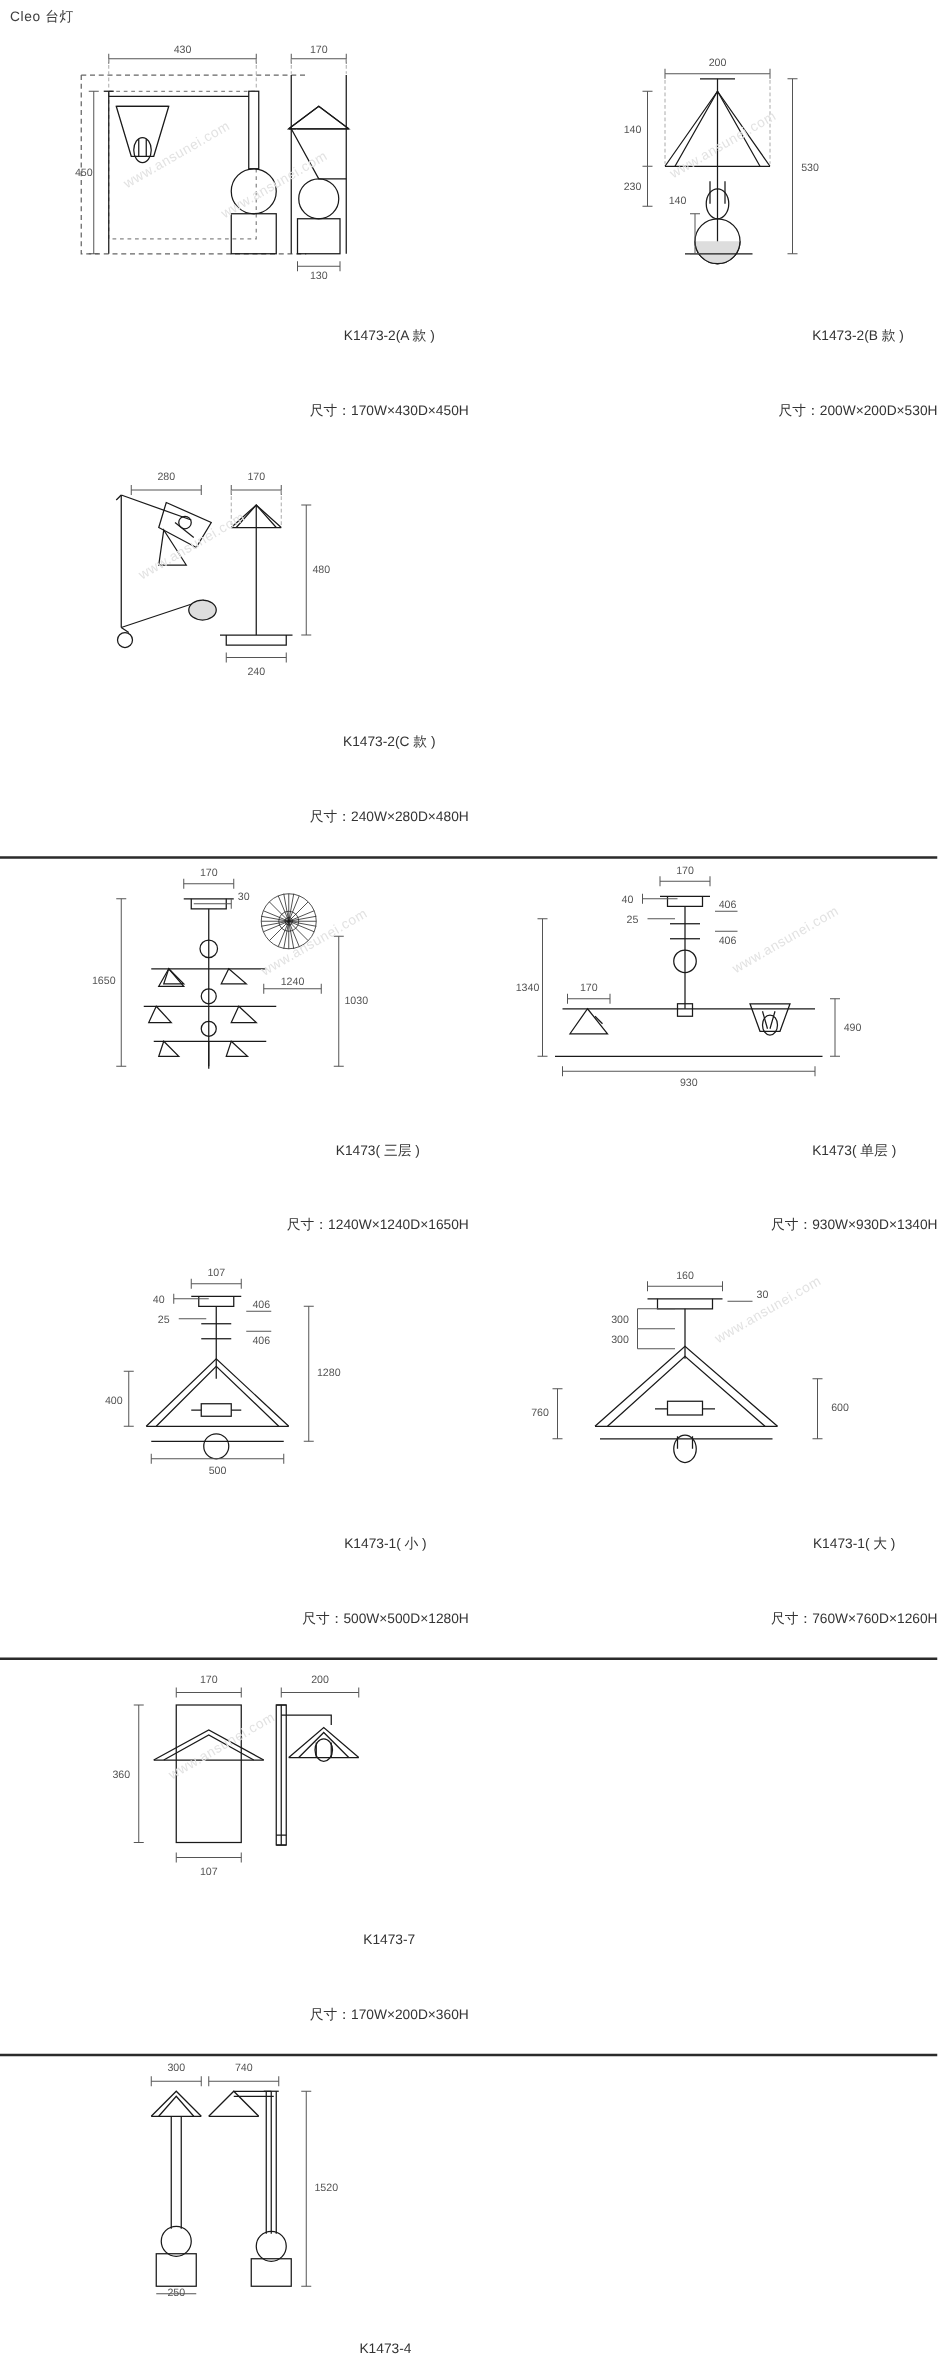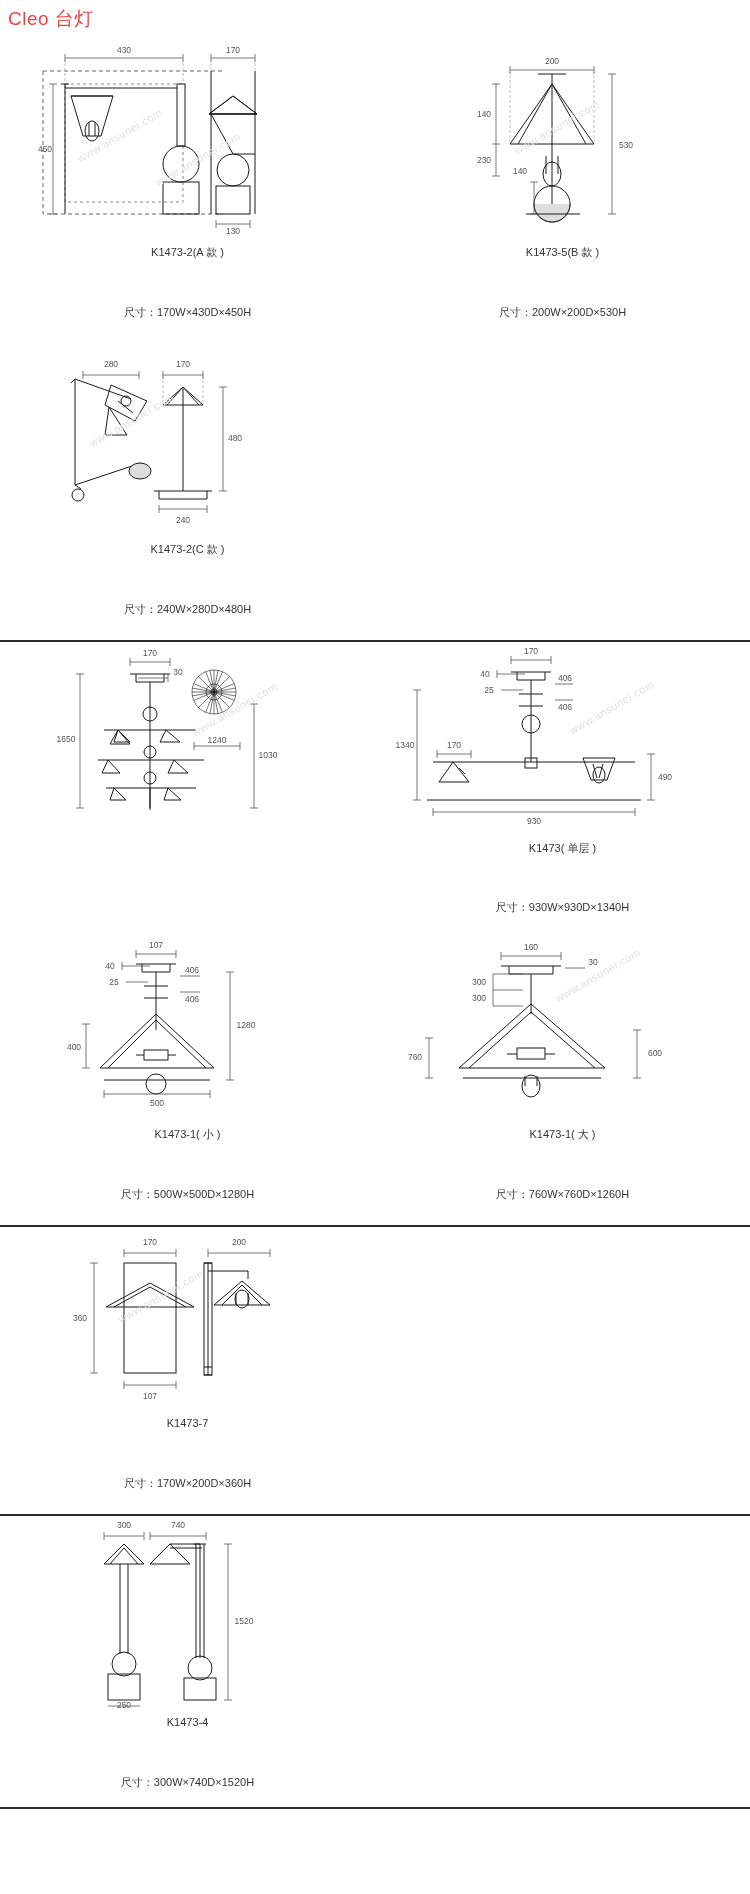--- a/index.html
+++ b/index.html
@@ -10,54 +10,54 @@
   body {
     width: 750px;
     font-family: "Liberation Sans", sans-serif;
     color: #333;
     -webkit-font-smoothing: antialiased;
   }
   .page { width: 750px; position: relative; }
 
   .section { position: relative; }
   .section-title {
-    font-size: 19px;
-    color: #ef4444;
+    font-size: 11px;
+    color: #404040;
     padding: 6px 0 4px 8px;
     letter-spacing: .5px;
   }
   .rule {
     height: 2px;
     background: #2b2b2b;
     margin: 0 0 0 0;
   }
 
   .grid2 {
     display: flex;
     width: 750px;
   }
   .cell {
     flex: 1 1 50%;
     position: relative;
     display: flex;
     flex-direction: column;
-    align-items: center;
+    align-items: flex-end;
   }
   .fig {
     position: relative;
     display: block;
   }
   .caption {
     text-align: center;
     font-size: 11px;
     color: #3a3a3a;
     line-height: 1.9;
     margin-top: 6px;
   }
-  .caption .code { font-size: 11px; color: #333; }
+  .caption .code { font-size: 11px; color: #333; margin-top: 28px; }
   .caption .dim  { font-size: 11px; color: #333; margin-top: 39px; }
 
   
   .wm {
     position: absolute;
     font-size: 11px;
     color: #e2e2e2;
     transform: rotate(-30deg);
     transform-origin: left top;
     white-space: nowrap;
@@ -184,21 +184,21 @@
               <text x="154" y="28">200</text>
               <text x="86" y="81">140</text>
               <text x="86" y="127">230</text>
               <text x="122" y="138">140</text>
               <text x="228" y="112">530</text>
             </g>
           </svg>
           <div class="wm" style="left:114px; top:110px;">www.ansunei.com</div>
         </div>
         <div class="caption">
-          <div class="code">K1473-5(B 款 )</div>
+          <div class="code">K1473-2(B 款 )</div>
           <div class="dim">尺寸：200W×200D×530H</div>
         </div>
       </div>
     </div>
 
     <div class="spacer-20"></div>
 
     <div class="grid2">
       <div class="cell">
         <div class="fig">
@@ -311,20 +311,24 @@
             </g>
             <g fill="#555" font-size="8.5" text-anchor="middle">
               <text x="132" y="14">170</text>
               <text x="160" y="33">30</text>
               <text x="48" y="100">1650</text>
               <text x="199" y="101">1240</text>
               <text x="250" y="116">1030</text>
             </g>
           </svg>
           <div class="wm" style="left:172px; top:86px;">www.ansunei.com</div>
+        </div>
+        <div class="caption">
+          <div class="code">K1473( 三层 )</div>
+          <div class="dim">尺寸：1240W×1240D×1650H</div>
         </div>
       </div>
 
       <div class="cell">
         <div class="fig">
           <svg width="340" height="190" viewBox="0 0 340 190">
             <g stroke="#1a1a1a" fill="none" stroke-width="1">
               <path d="M118,30 L158,30"></path>
               <path d="M124,30 L124,38 L152,38 L152,30"></path>
               <path d="M138,38 L138,120"></path>

